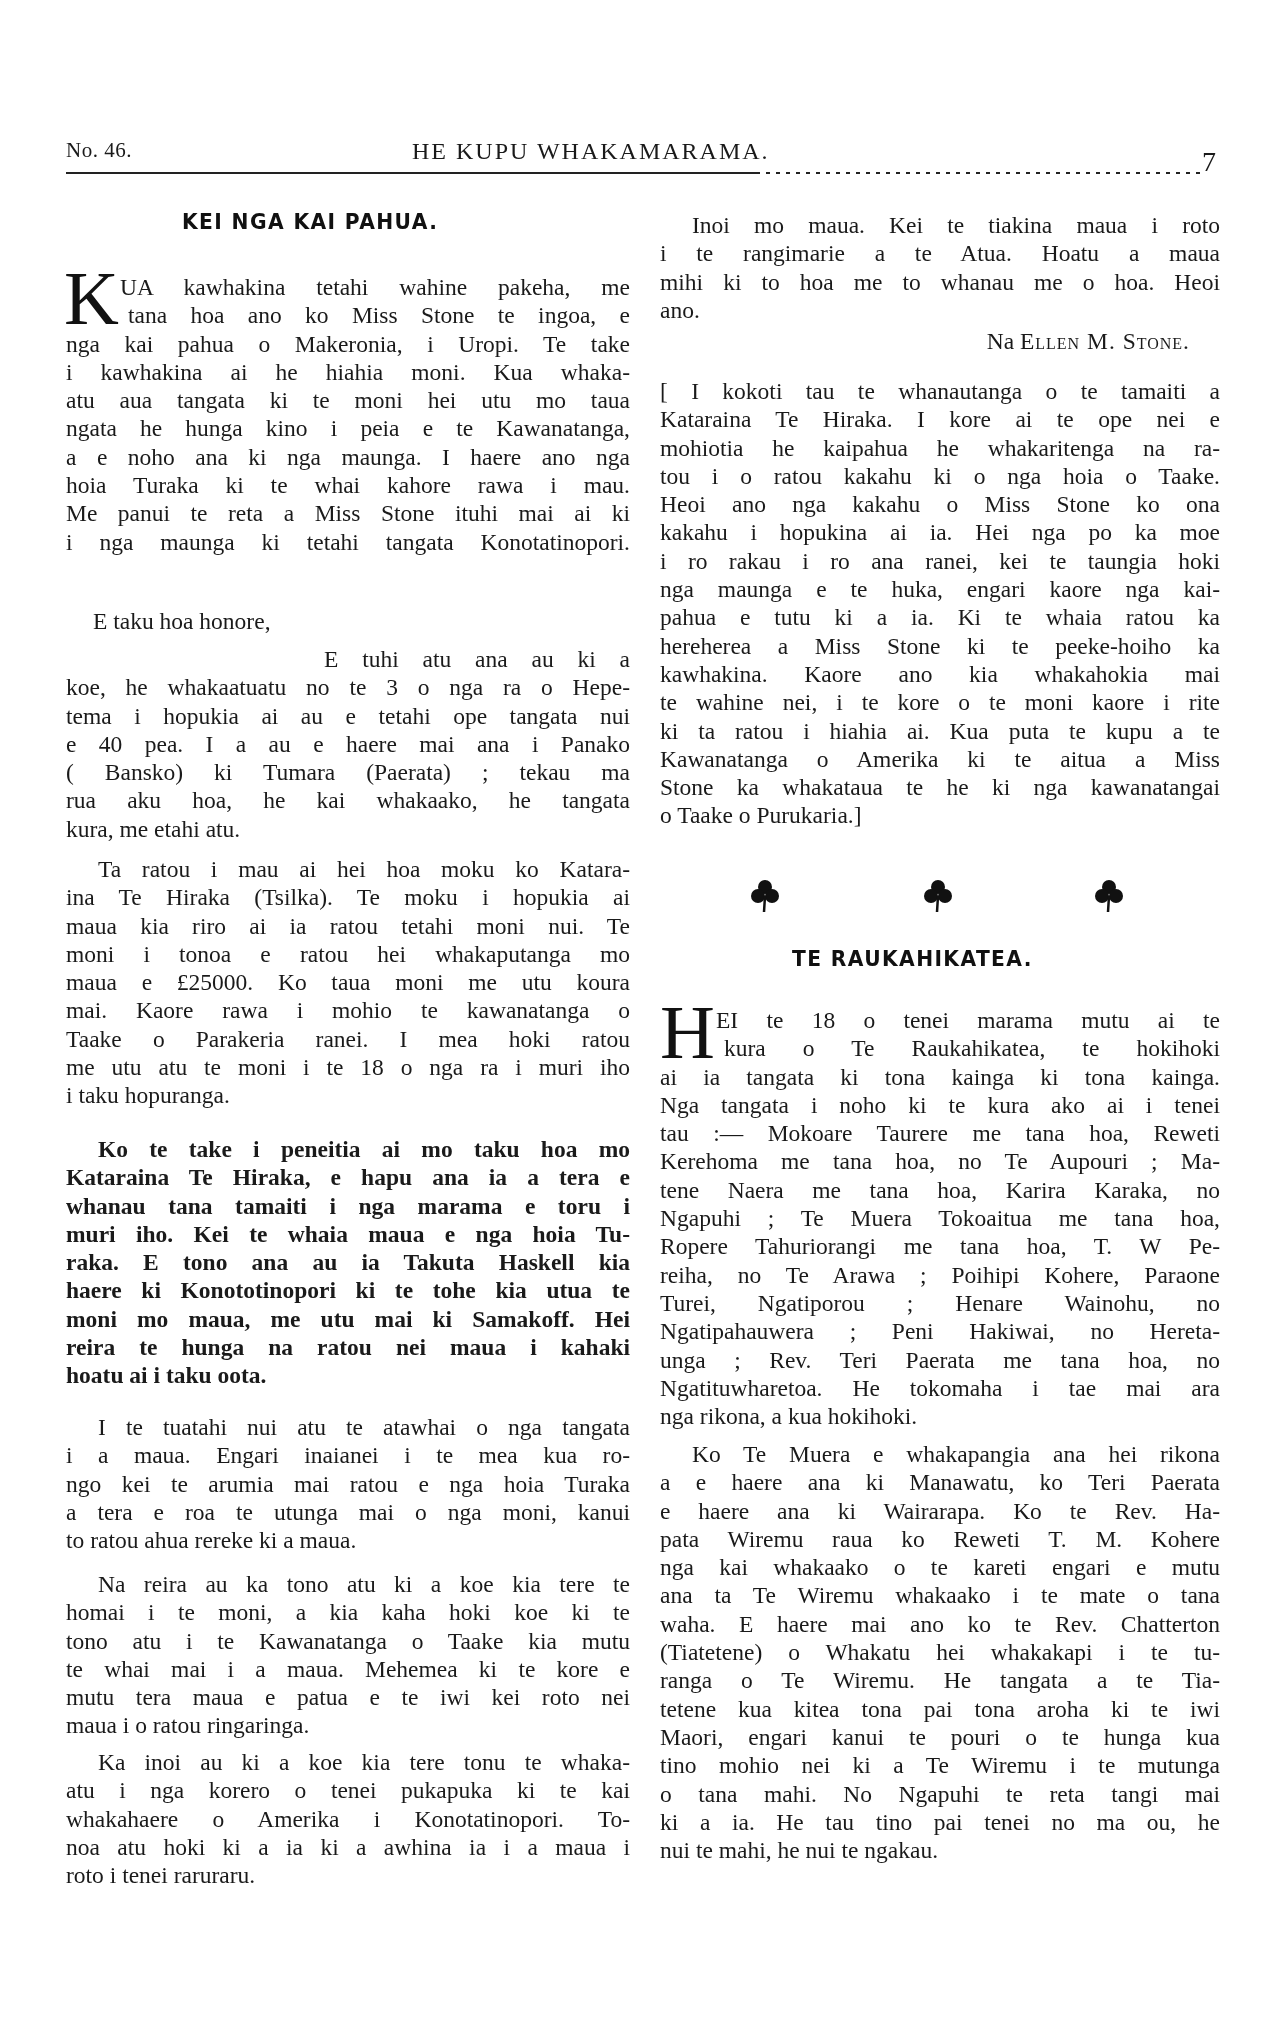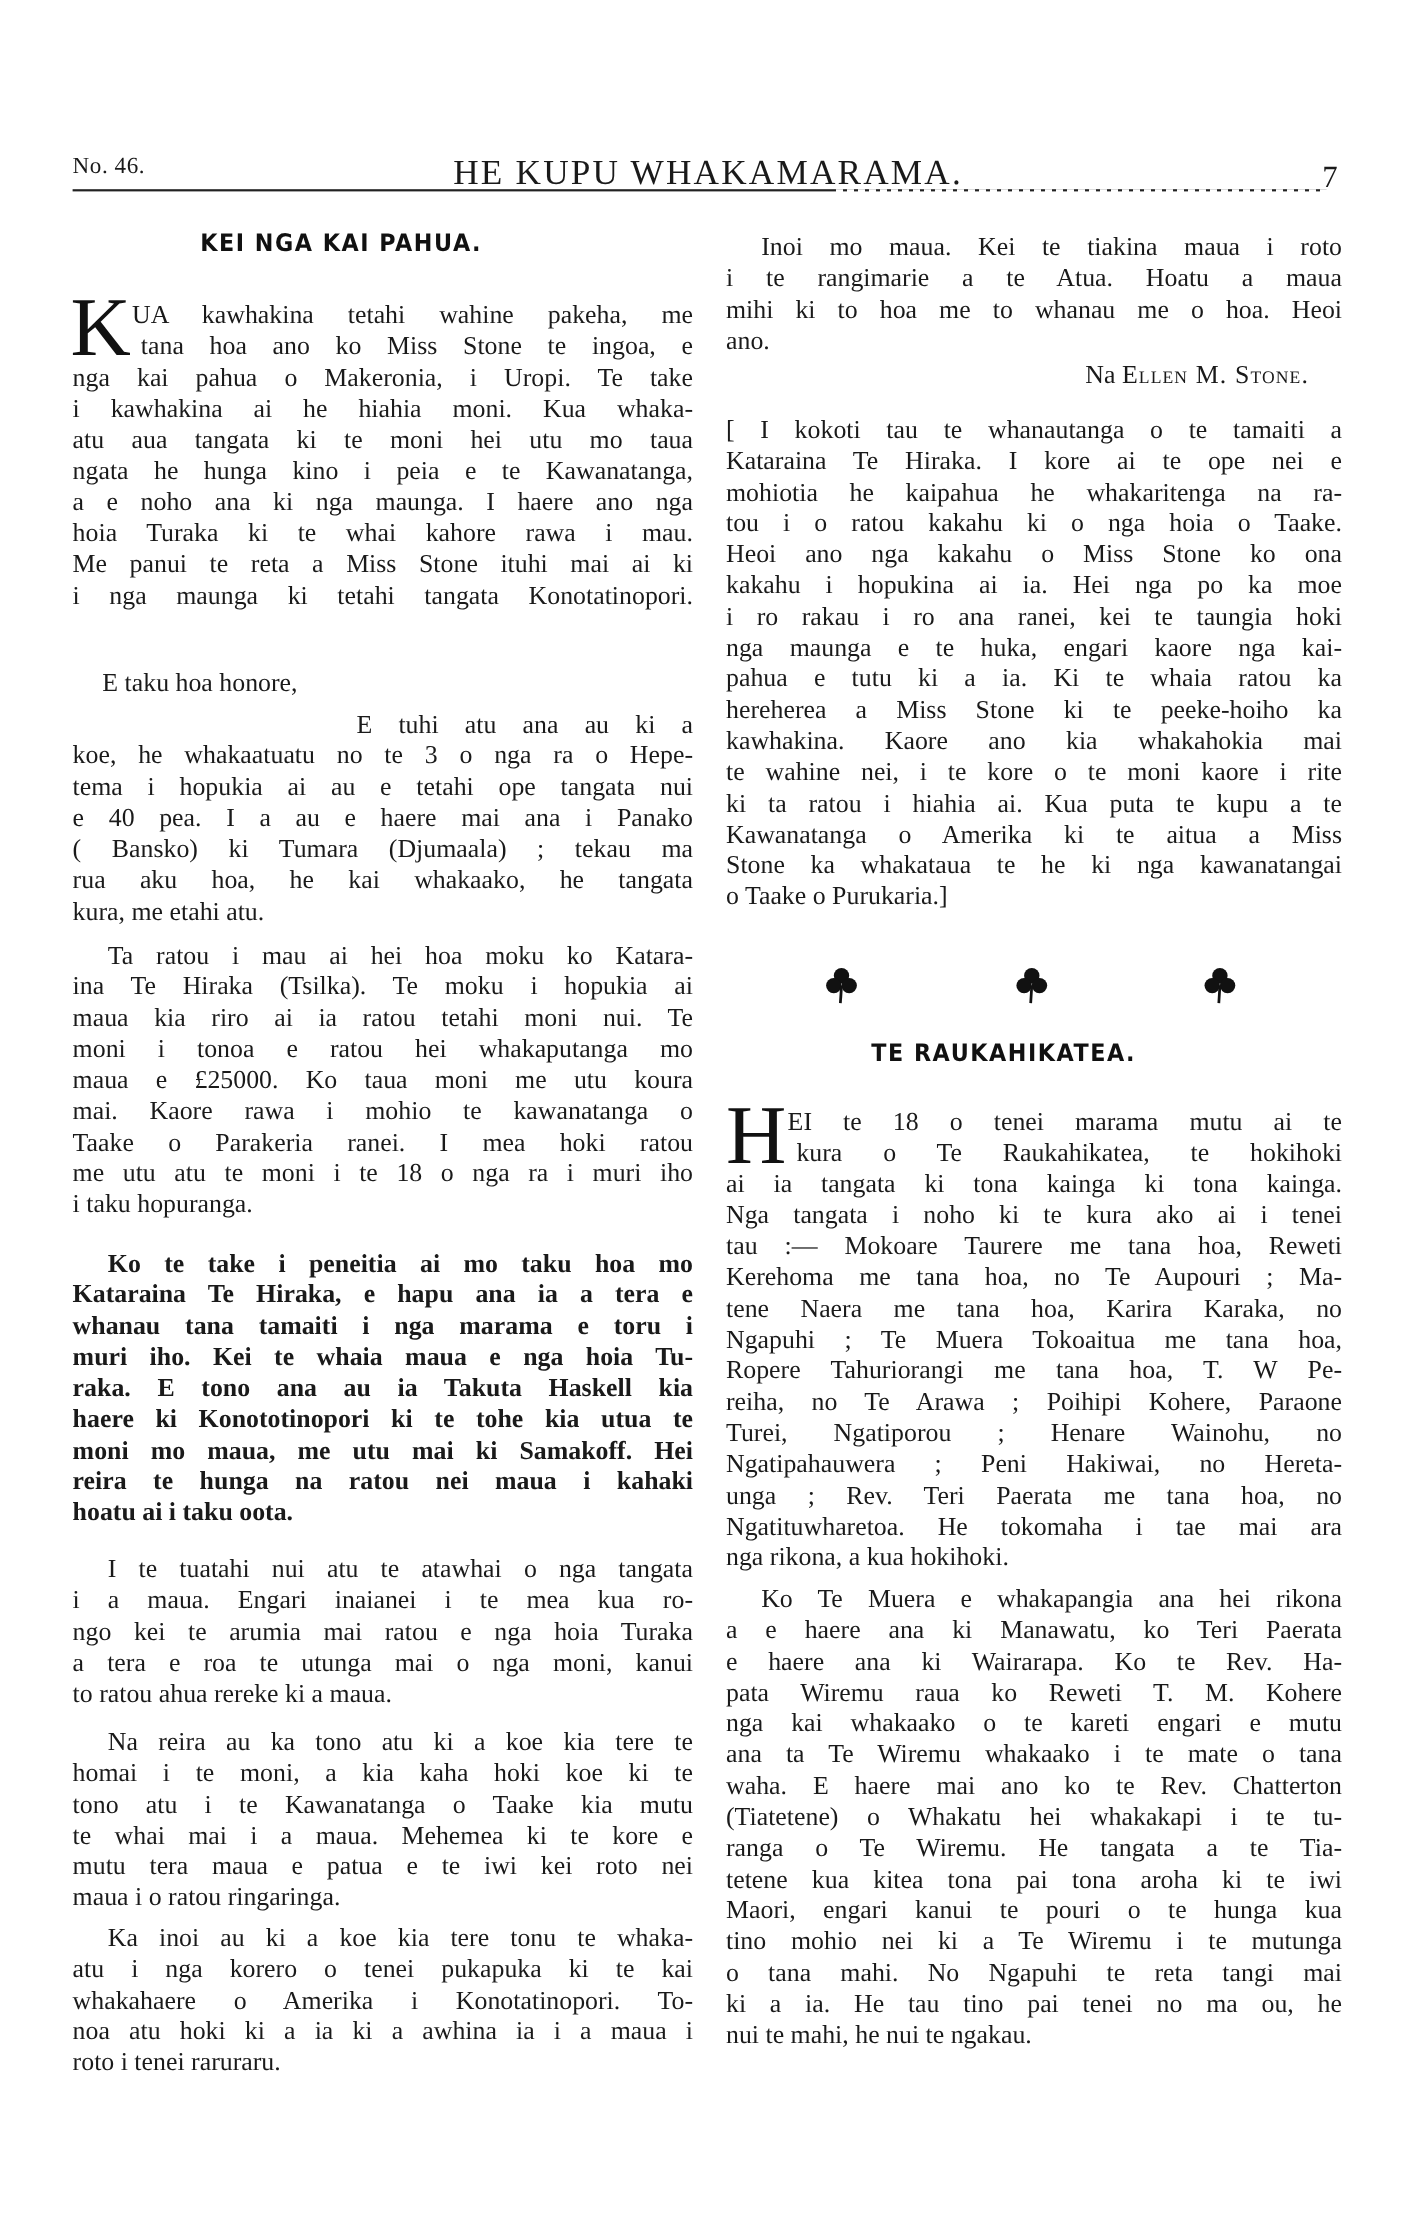--- a/index.html
+++ b/index.html
@@ -1,20 +1,20 @@
 <!DOCTYPE html>
 <html><head>
 <meta charset="utf-8">
 <style>
   html, body { margin: 0; padding: 0; background: #ffffff; }
   body { width: 1280px; height: 2027px; position: relative; overflow: hidden;
          font-family: "Liberation Serif", "DejaVu Serif", serif; color: #1a1a1a; }
   .running-head { position: absolute; top: 138px; left: 66px; width: 1150px; height: 36px; }
   .rh-no { position: absolute; left: 0; top: 0; font-size: 21px; letter-spacing: 0.5px; }
-  .rh-title { position: absolute; left: 346px; top: 0; font-size: 32px; letter-spacing: 2px; }
+  .rh-title { position: absolute; left: 346px; top: 0; font-size: 24px; letter-spacing: 2px; }
   .rh-page { position: absolute; right: 0; top: 8px; font-size: 28px; }
   .rh-rule { position: absolute; left: 66px; top: 172px; width: 1140px; height: 0;
              border-top: 2px solid #222; }
   .rh-rule-fade { position: absolute; left: 760px; top: 172px; width: 450px; height: 3px;
                   background: repeating-linear-gradient(90deg, #fff 0 6px, rgba(255,255,255,0) 6px 10px); }
   .col { position: absolute; top: 0; }
   .col-left { left: 66px; width: 564px; }
   .col-right { left: 660px; width: 560px; }
   .line { display: block; font-size: 23.5px; line-height: 28.3px; height: 28.3px;
           text-align: justify; text-align-last: justify; white-space: nowrap; overflow: visible; }
@@ -60,21 +60,21 @@
 
   <div class="block" style="top:607px; left:0; width:564px;margin-left:27px;">
     <span class="line last">E taku hoa honore,</span>
   </div>
 
   <div class="block" style="top:645px; left:0; width:564px;">
     <span class="line" style="padding-left:258px;">E tuhi atu ana au ki a</span>
     <span class="line">koe, he whakaatuatu no te 3 o nga ra o Hepe-</span>
     <span class="line">tema i hopukia ai au e tetahi ope tangata nui</span>
     <span class="line">e 40 pea.   I a au e haere mai ana i Panako</span>
-    <span class="line">( Bansko) ki Tumara (Djumaala) ; tekau ma</span>
+    <span class="line">( Bansko) ki Tumara (Paerata) ; tekau ma</span>
     <span class="line">rua aku hoa, he kai whakaako, he tangata</span>
     <span class="line last">kura, me etahi atu.</span>
   </div>
 
   <div class="block" style="top:855px; left:0; width:564px;">
     <span class="line indent">Ta ratou i mau ai hei hoa moku ko Katara-</span>
     <span class="line">ina Te Hiraka (Tsilka).   Te moku i hopukia ai</span>
     <span class="line">maua kia riro ai ia ratou tetahi moni nui.   Te</span>
     <span class="line">moni i tonoa e ratou hei whakaputanga mo</span>
     <span class="line">maua e £25000.   Ko taua moni me utu koura</span>

